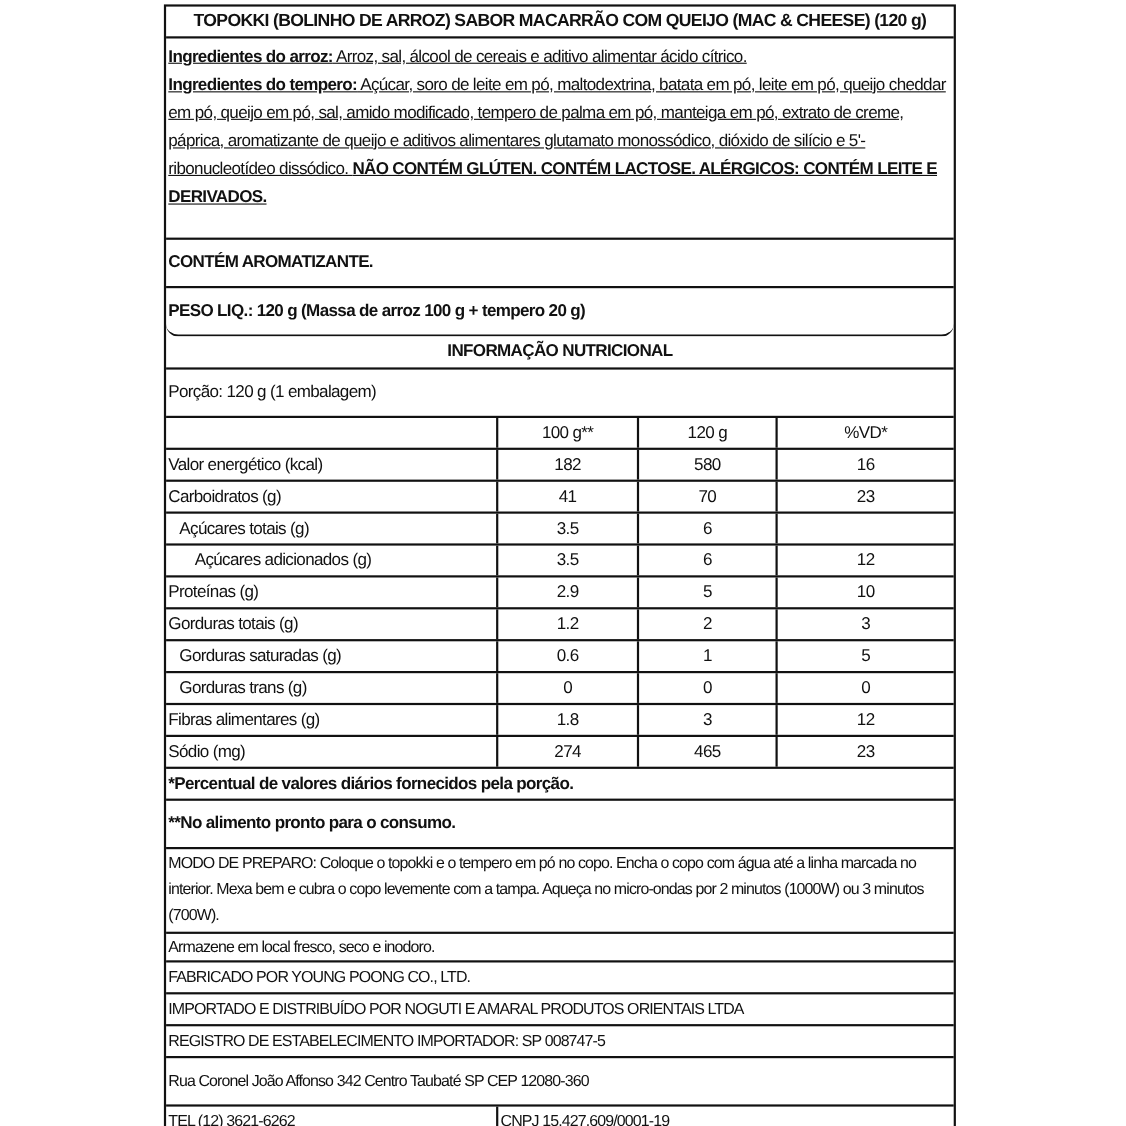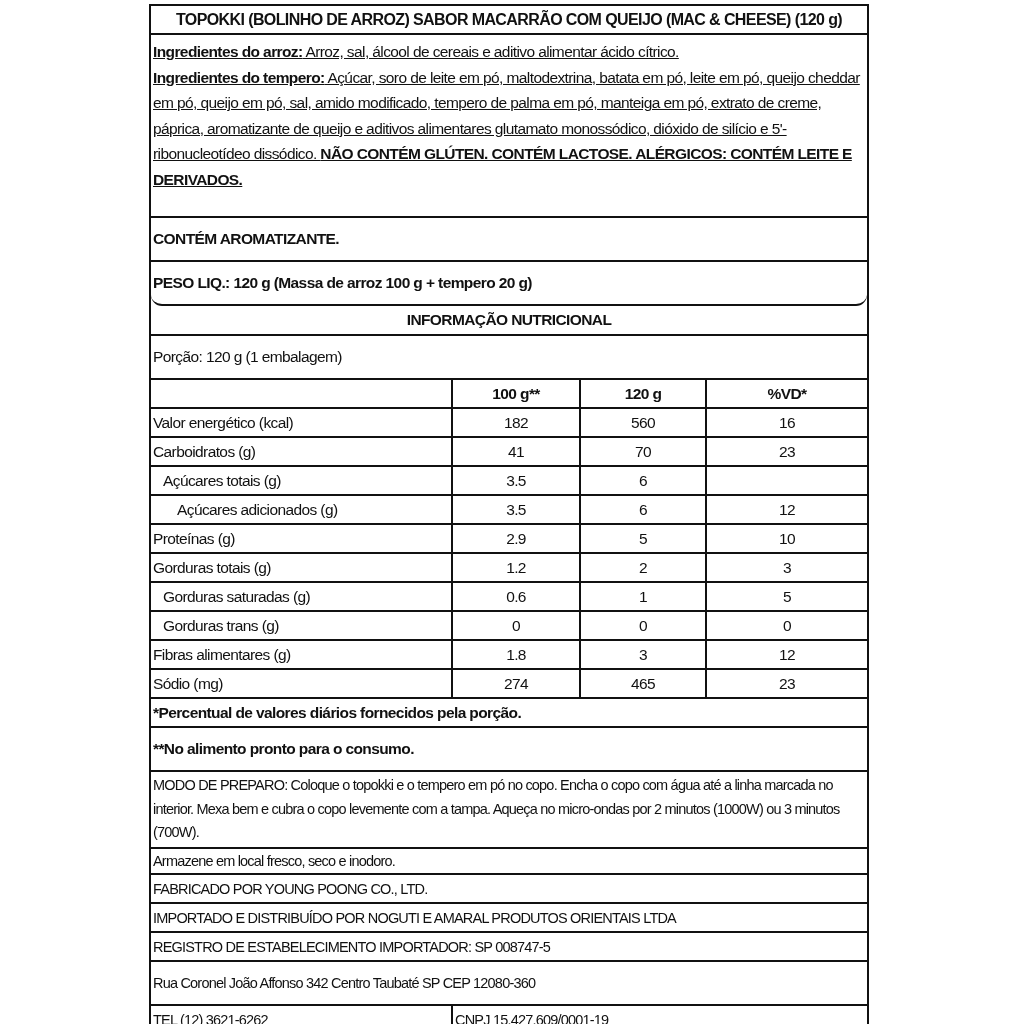--- a/index.html
+++ b/index.html
@@ -20,21 +20,21 @@
   .h28 { height: 44px; }
   .h27 { height: 44px; border-radius: 11px; }
   .h30 { height: 30px; }
   .prep { height: 77px; display: block; white-space: normal; padding: 2px 8px 0 2px; line-height: 23.5px; font-size: 14.5px; letter-spacing: -0.8px; }
   .small { font-size: 14.5px; letter-spacing: -0.8px; }
   .nut-row { display: grid; grid-template-columns: 300px 128px 126px 1fr; height: 29px;
              border-bottom: 2px solid #111; box-sizing: border-box; font-size: 15.5px; letter-spacing: -0.6px; }
   .nut-row > div { display: flex; align-items: center; box-sizing: border-box; white-space: nowrap; }
   .nut-row > div + div { border-left: 2px solid #111; justify-content: center; }
   .nut-row > div:first-child { padding-left: 2px; }
-  .nut-row.header > div + div { font-weight: bold; }
+  .nut-row.header > div + div { font-weight: normal; }
   .ind1 { padding-left: 12px !important; }
   .ind2 { padding-left: 26px !important; }
   .two-col { display: grid; grid-template-columns: 300px 1fr; height: 29px; border-bottom: 2px solid #111; box-sizing: border-box;
              font-size: 14.5px; letter-spacing: -0.8px; }
   .two-col > div { display: flex; align-items: center; padding-left: 2px; white-space: nowrap; }
   .two-col > div + div { border-left: 2px solid #111; }
   .two-col:last-child { border-bottom: none; }
 </style>
 </head>
 <body>
@@ -55,21 +55,21 @@
   <div class="nut-row header">
     <div></div>
     <div>100 g**</div>
     <div>120 g</div>
     <div>%VD*</div>
   </div>
 
   <div class="nut-row">
     <div>Valor energético (kcal)</div>
     <div>182</div>
-    <div>560</div>
+    <div>580</div>
     <div>16</div>
   </div>
   <div class="nut-row">
     <div>Carboidratos (g)</div>
     <div>41</div>
     <div>70</div>
     <div>23</div>
   </div>
   <div class="nut-row">
     <div class="ind1">Açúcares totais (g)</div>

